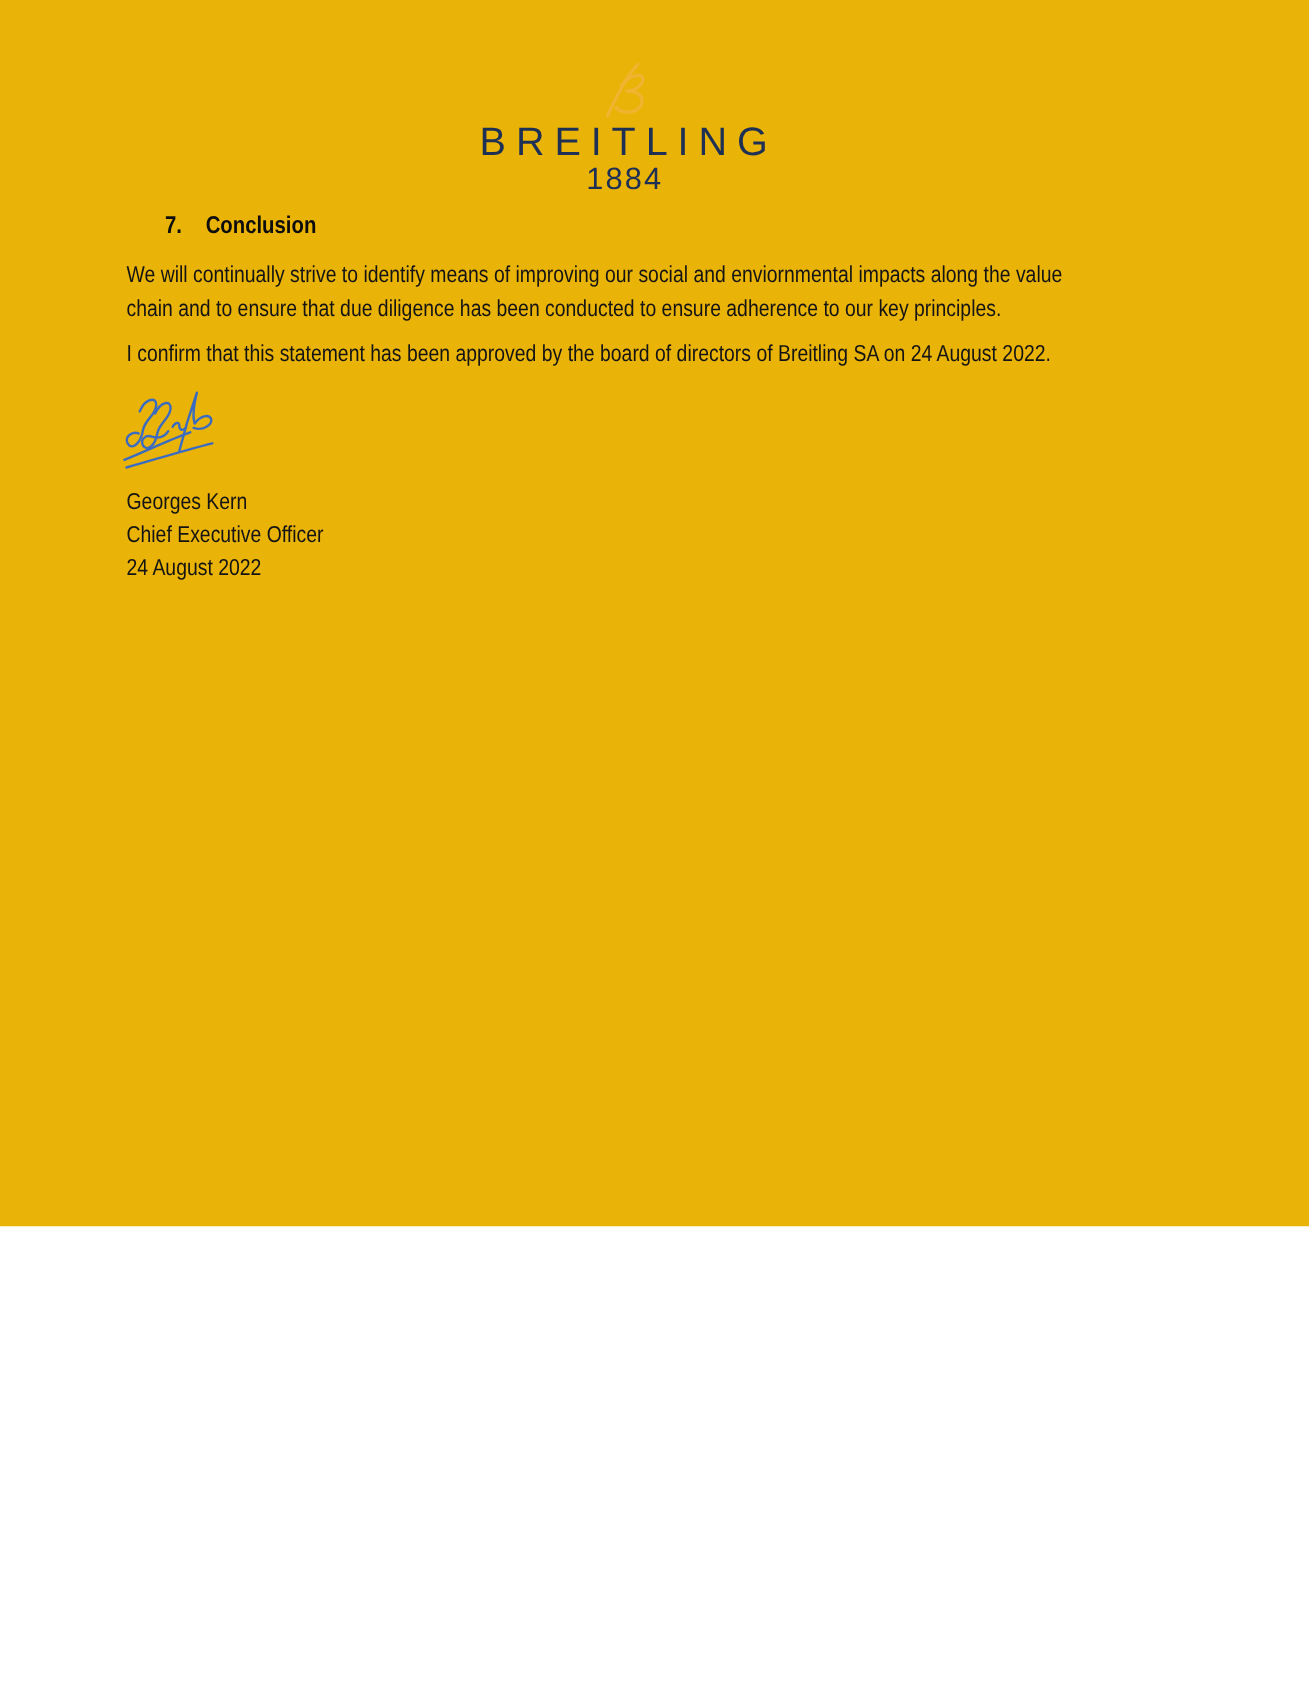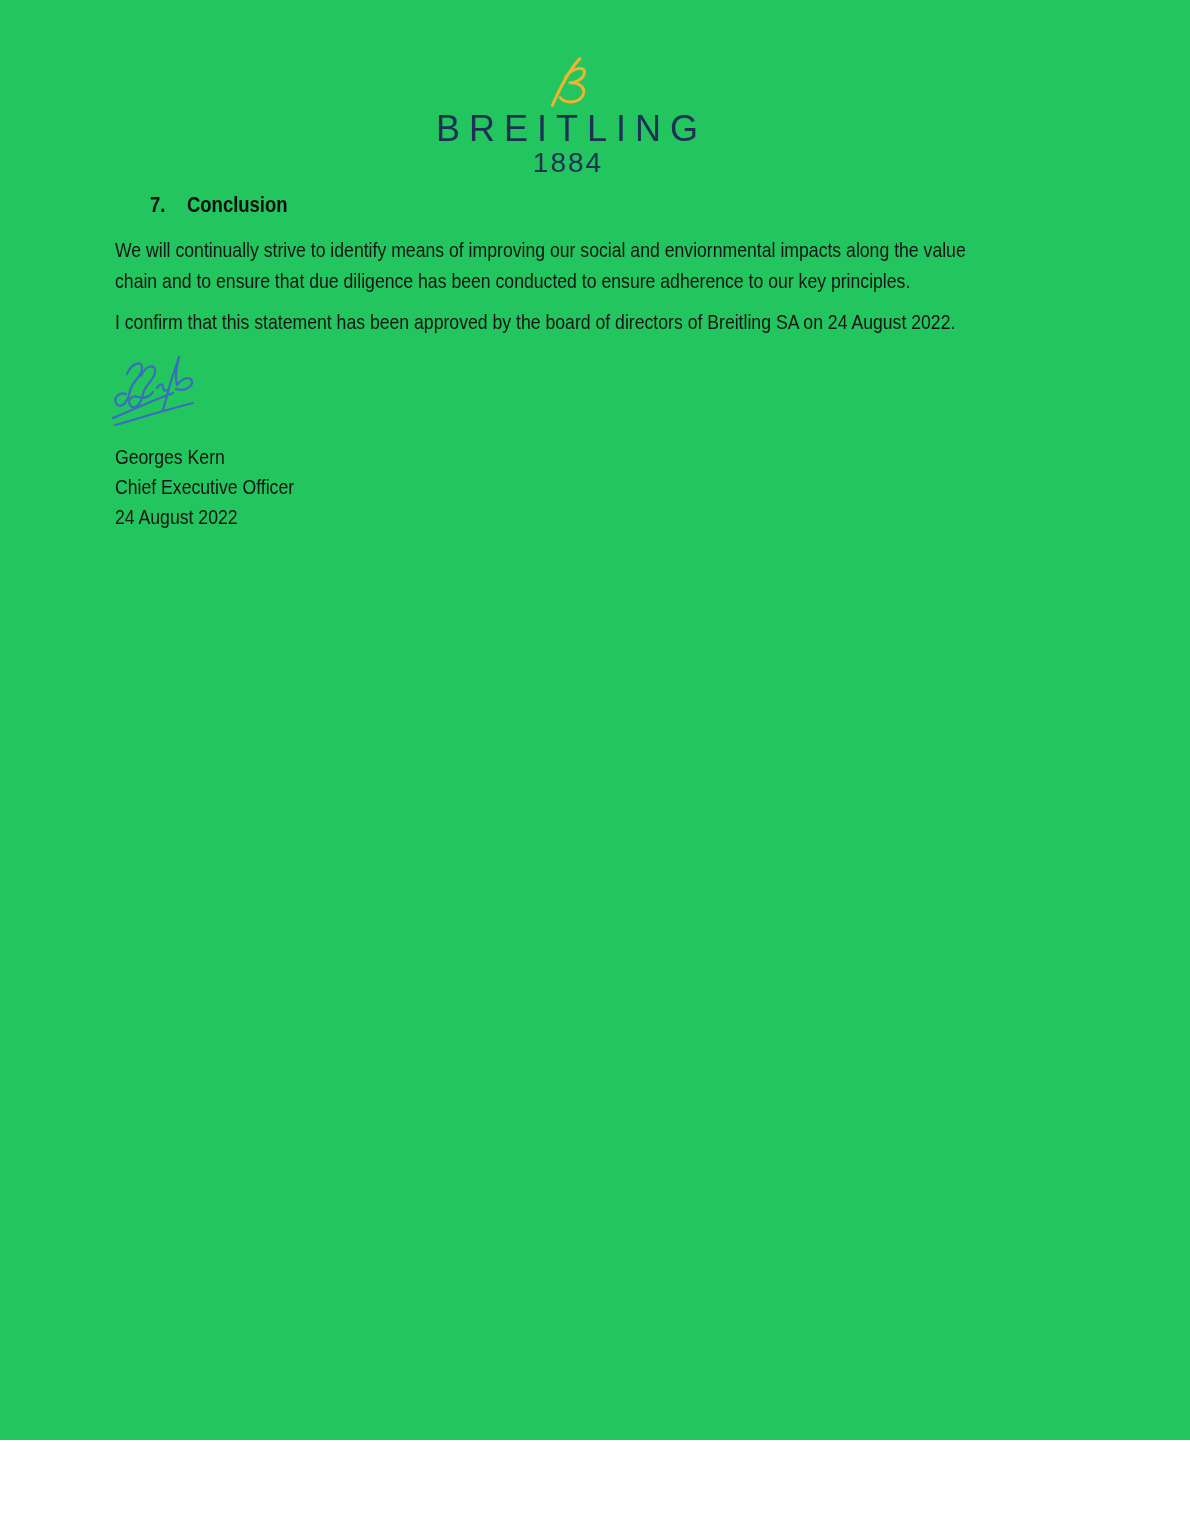--- a/index.html
+++ b/index.html
@@ -1,20 +1,20 @@
 <!DOCTYPE html>
 <html><head>
 <meta charset="utf-8">
 <style>
   html, body { margin: 0; padding: 0; background: #ffffff; }
   .page {
     position: relative;
     width: 1190px;
-    height: 1440px;
-    background: #22c55e;
+    height: 1115px;
+    background: #eab308;
     font-family: "Liberation Sans", sans-serif;
     color: #111111;
     overflow: hidden;
   }
 
   
   .logo {
     position: absolute;
     top: 54px;
     left: -28px;           

